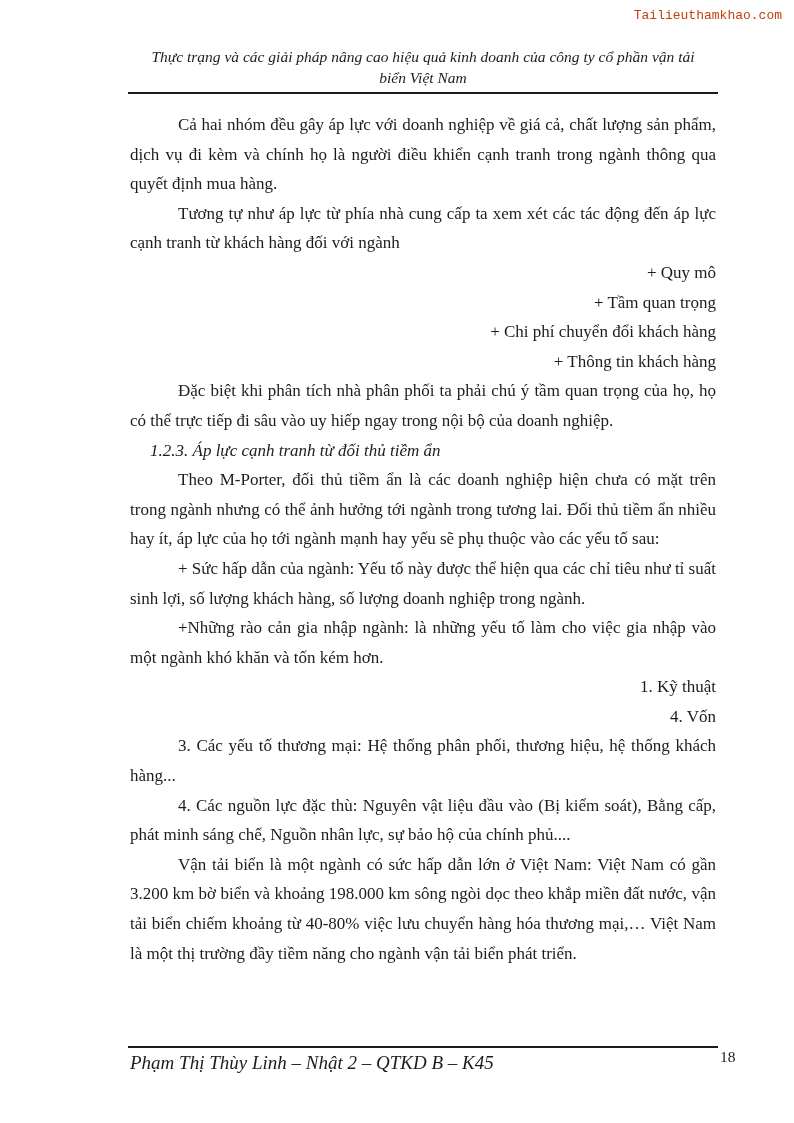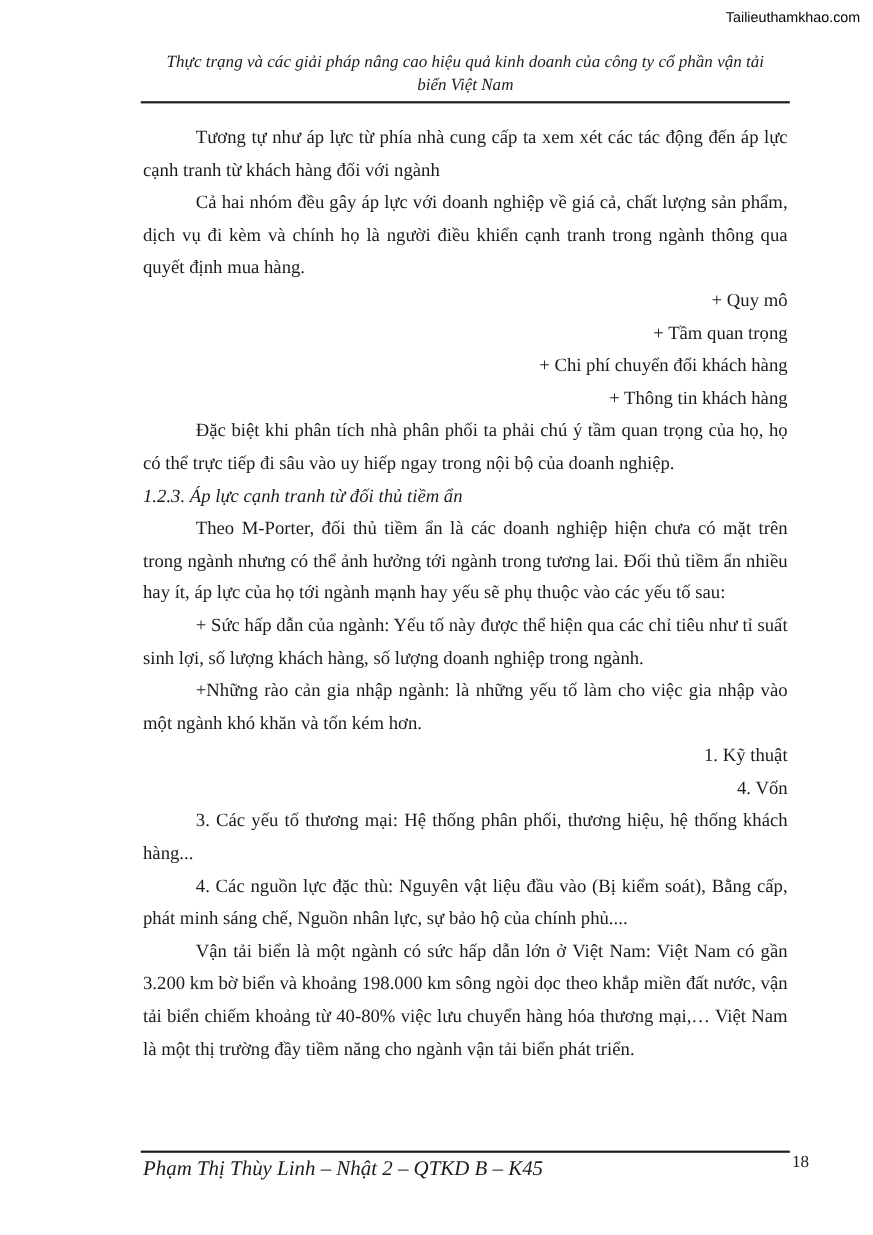--- a/index.html
+++ b/index.html
@@ -13,23 +13,23 @@
     height: 1123px;
     background: #ffffff;
     font-family: "Liberation Serif", serif;
     color: #1c1c1c;
     overflow: hidden;
   }
   .watermark {
     position: absolute;
     top: 8px;
     right: 12px;
-    font-family: Liberation Sans, sans-serif;
+    font-family: Liberation Mono, monospace;
     font-size: 13px;
-    color: #000000;
+    color: #c2410c;
   }
   .header {
     position: absolute;
     top: 46px;
     left: 130px;
     width: 586px;
     text-align: center;
     font-style: italic;
     font-size: 15.5px;
     line-height: 21px;
@@ -58,20 +58,21 @@
     text-align: justify;
   }
   .doc-body p.list {
     text-indent: 48px;
     text-align: right;
   }
   .doc-body p.heading {
     text-indent: 0;
     text-align: left;
     font-style: italic;
+    margin-left: 20px;
   }
   .footer-rule {
     position: absolute;
     top: 1046px;
     left: 128px;
     width: 590px;
     border-top: 2px solid #1c1c1c;
   }
   .footer-author {
     position: absolute;
@@ -95,22 +96,22 @@
   <div class="watermark">Tailieuthamkhao.com</div>
 
   <div class="header">
     <div>Thực trạng và các giải pháp nâng cao hiệu quả kinh doanh của công ty cổ phần vận tải</div>
     <div>biển Việt Nam</div>
   </div>
 
   <div class="header-rule"></div>
 
   <div class="doc-body" id="doc-body">
+      <p class="body">Cả hai nhóm đều gây áp lực với doanh nghiệp về giá cả, chất lượng sản phẩm, dịch vụ đi kèm và chính họ là người điều khiển cạnh tranh trong ngành thông qua quyết định mua hàng.</p>
       <p class="body">Tương tự như áp lực từ phía nhà cung cấp ta xem xét các tác động đến áp lực cạnh tranh từ khách hàng đối với ngành</p>
-      <p class="body">Cả hai nhóm đều gây áp lực với doanh nghiệp về giá cả, chất lượng sản phẩm, dịch vụ đi kèm và chính họ là người điều khiển cạnh tranh trong ngành thông qua quyết định mua hàng.</p>
       <p class="list">+ Quy mô</p>
       <p class="list">+ Tầm quan trọng</p>
       <p class="list">+ Chi phí chuyển đổi khách hàng</p>
       <p class="list">+ Thông tin khách hàng</p>
       <p class="body">Đặc biệt khi phân tích nhà phân phối ta phải chú ý tầm quan trọng của họ, họ có thể trực tiếp đi sâu vào uy hiếp ngay trong nội bộ của doanh nghiệp.</p>
       <p class="heading">1.2.3. Áp lực cạnh tranh từ đối thủ tiềm ẩn</p>
       <p class="body">Theo M-Porter, đối thủ tiềm ẩn là các doanh nghiệp hiện chưa có mặt trên trong ngành nhưng có thể ảnh hưởng tới ngành trong tương lai. Đối thủ tiềm ẩn nhiều hay ít, áp lực của họ tới ngành mạnh hay yếu sẽ phụ thuộc vào các yếu tố sau:</p>
       <p class="body">+ Sức hấp dẫn của ngành: Yếu tố này được thể hiện qua các chỉ tiêu như tỉ suất sinh lợi, số lượng khách hàng, số lượng doanh nghiệp trong ngành.</p>
       <p class="body">+Những rào cản gia nhập ngành: là những yếu tố làm cho việc gia nhập vào một ngành khó khăn và tốn kém hơn.</p>
       <p class="list">1. Kỹ thuật</p>

